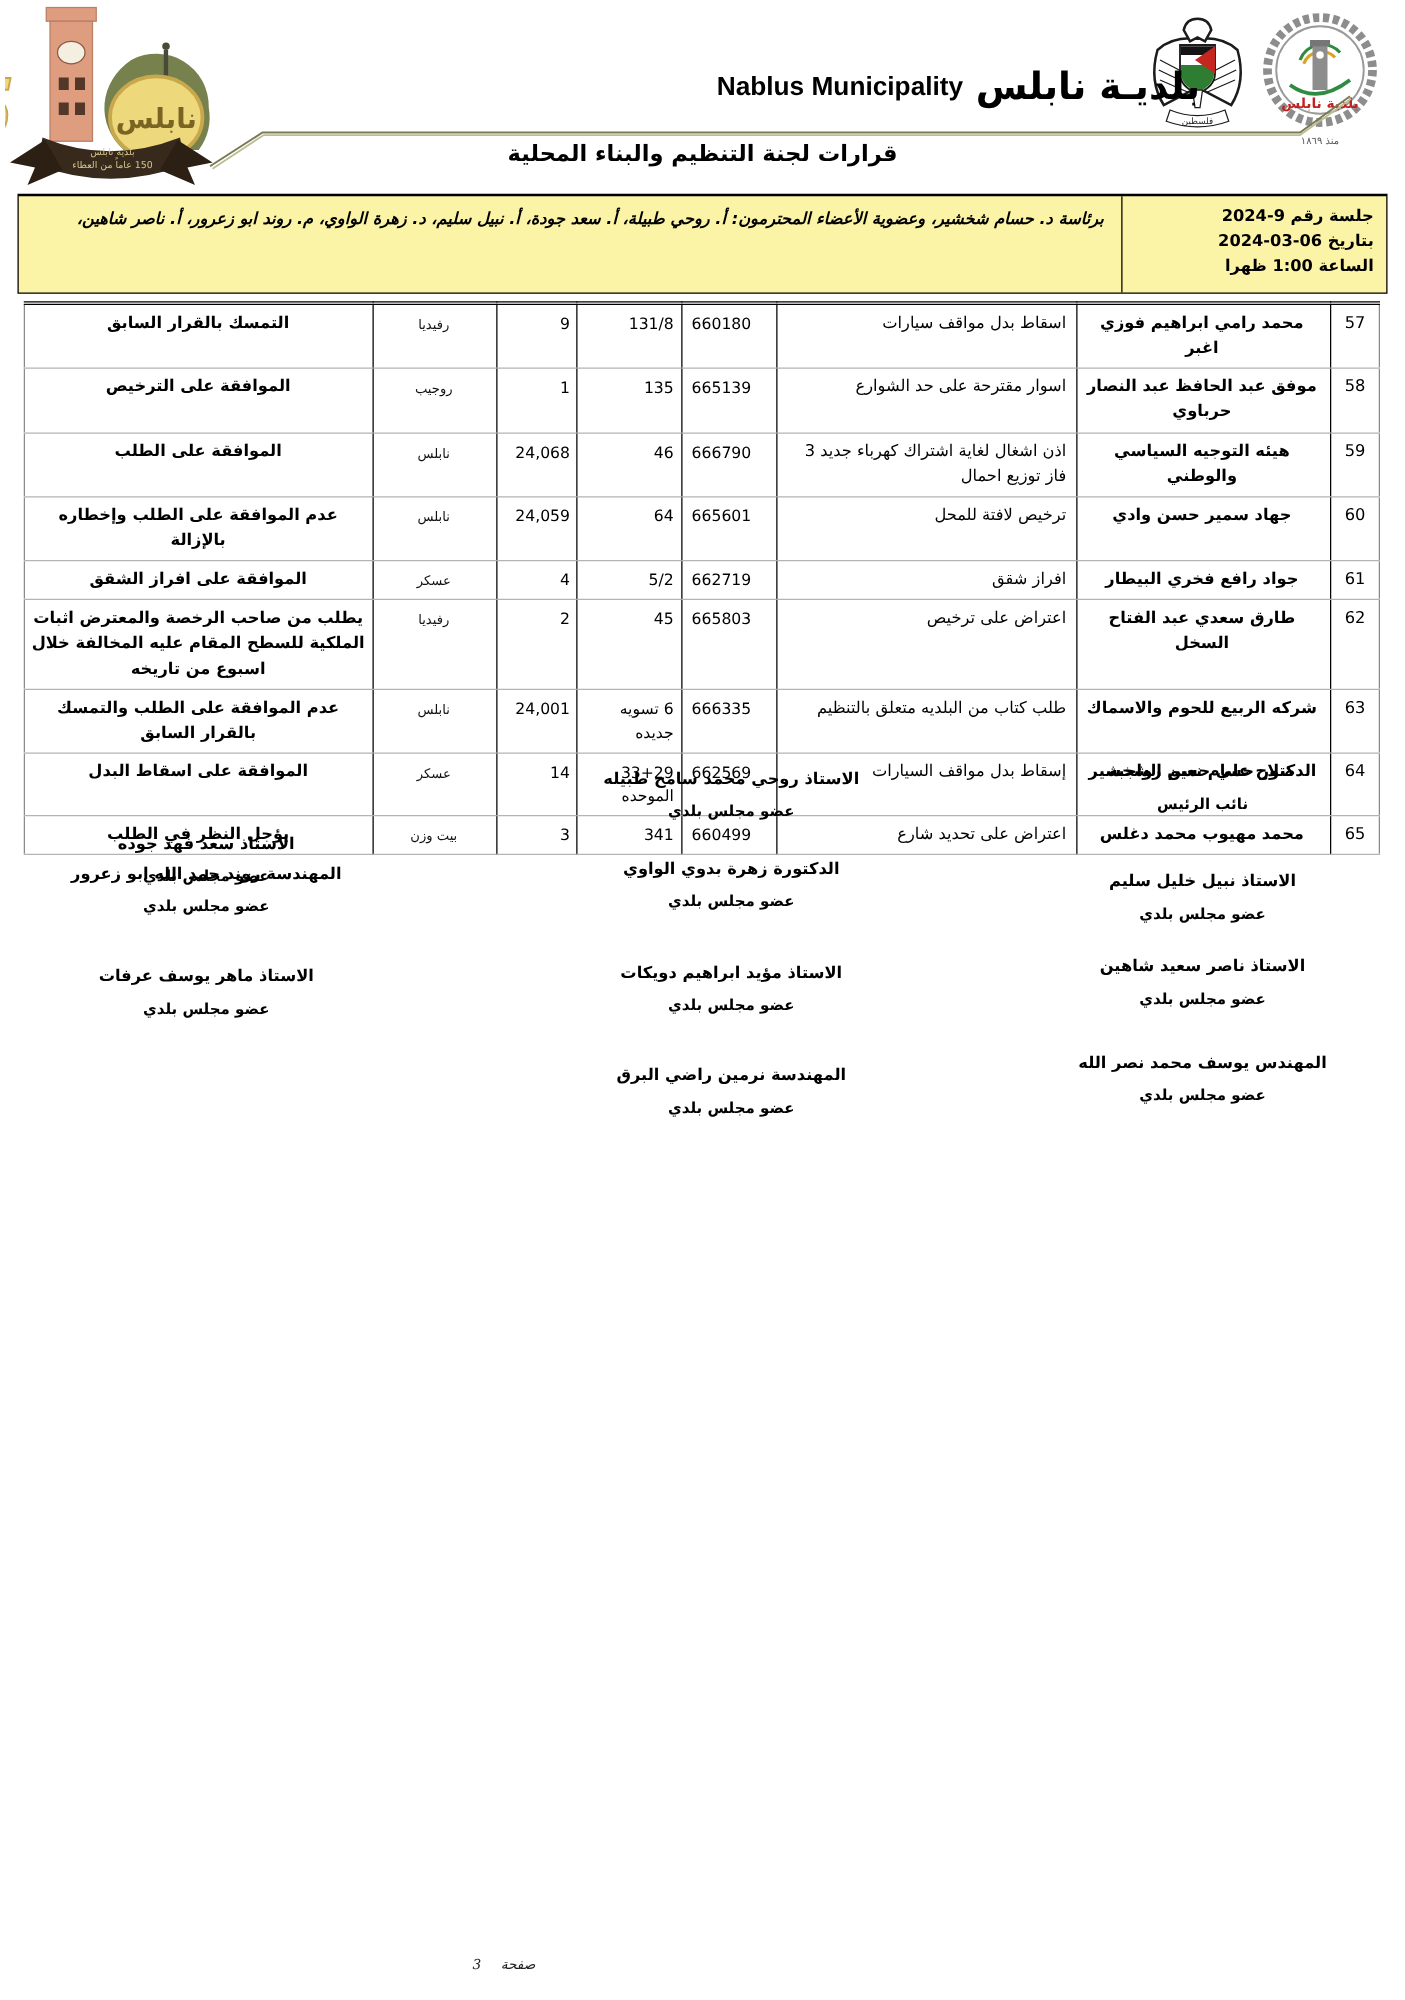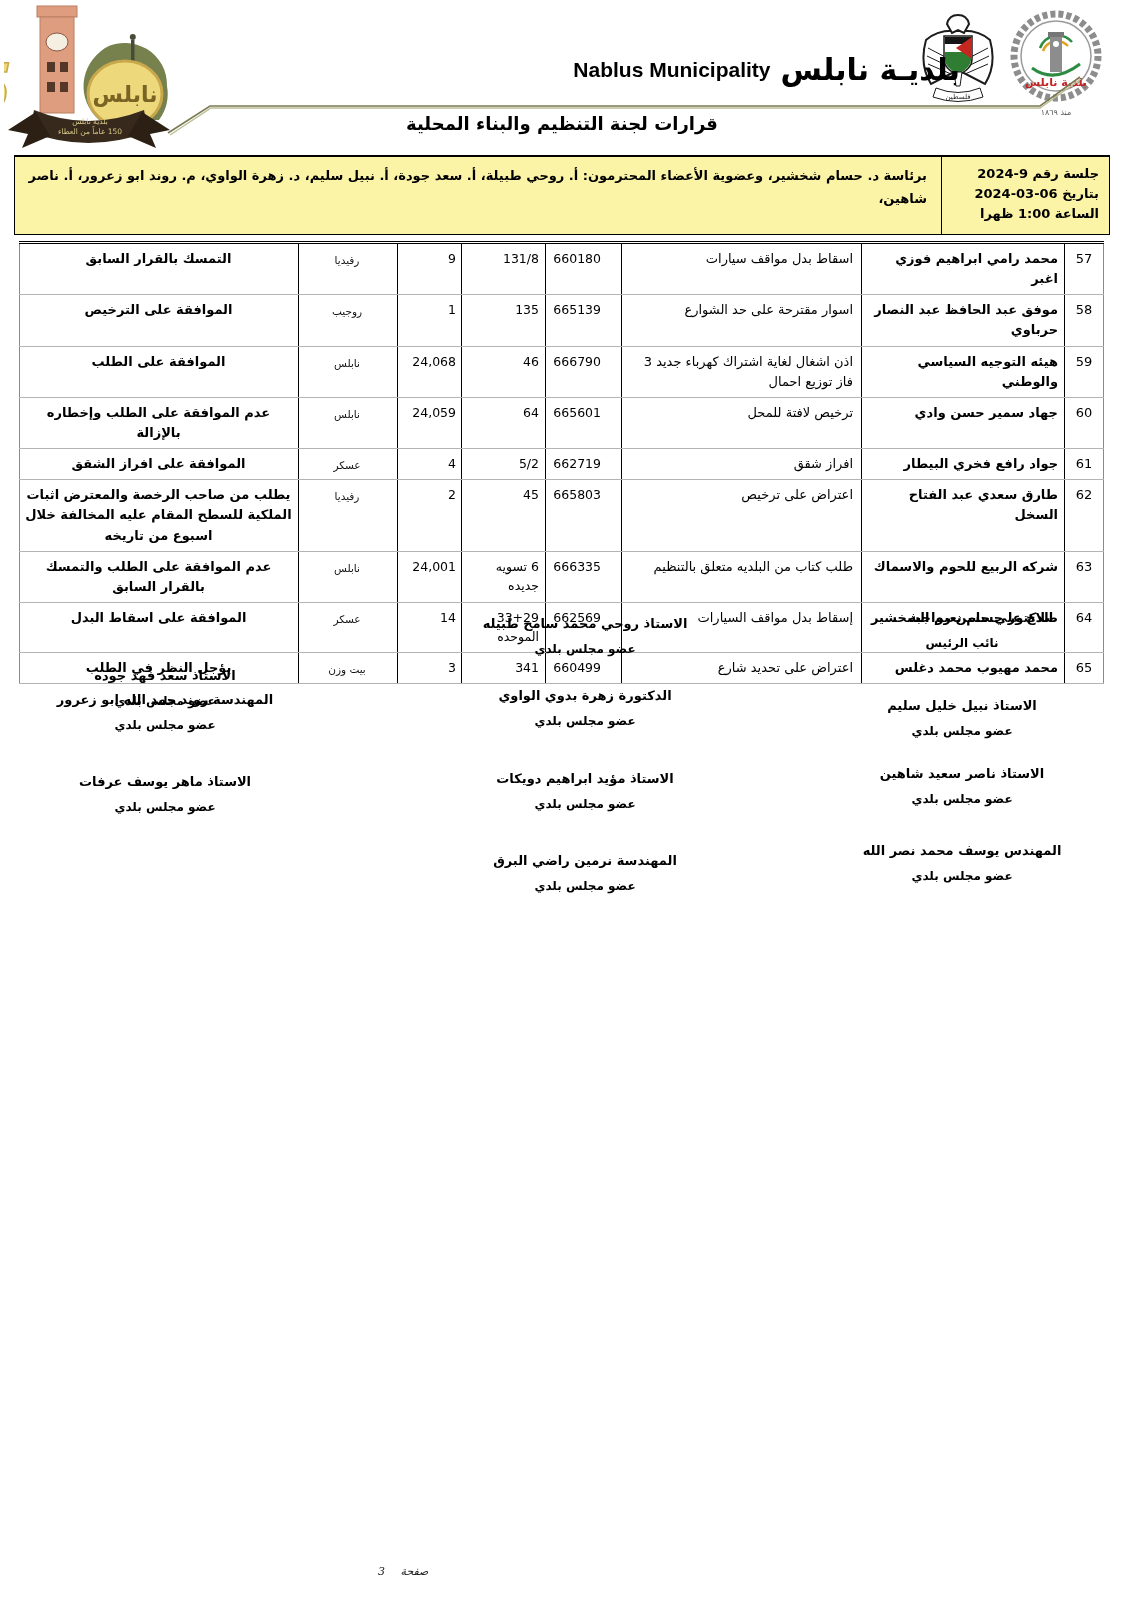--- a/index.html
+++ b/index.html
@@ -28,45 +28,45 @@
     text-align:center;font-size:18px;font-weight:bold;
   }
   
   .infobox{
     position:absolute;top:155px;left:14px;width:1096px;height:80px;
     background:#fbf3a6;
     border:1px solid #000;border-top:2px solid #000;
     display:flex;box-sizing:border-box;
   }
   .info-session{
-    width:168px;border-left:1px solid #000;box-sizing:border-box;
+    width:212px;border-left:1px solid #000;box-sizing:border-box;
     padding:7px 10px 0 4px;font-size:13px;font-weight:bold;line-height:1.55;
   }
   .info-attendees{
-    flex:1;padding:7px 14px 0 10px;font-size:13px;font-weight:bold;line-height:1.8;
+    flex:1;padding:7px 14px 0 10px;font-size:13px;font-weight:bold;line-height:1.8;font-style:italic;
   }
   
   .tablewrap{position:absolute;top:241px;left:20px;width:1084px;}
   table.doc-table{
     width:1084px;table-layout:fixed;border-collapse:collapse;
     border-top:3px double #000;
     border-right:1px solid #8a8a8a;border-left:1px solid #8a8a8a;
     border-bottom:1px solid #9a9a9a;
   }
   .doc-table td{
     border-left:1px solid #000;
     border-bottom:1px solid #b4b4b4;
     padding:5px 5px 5px 3px;
     vertical-align:top;
     font-size:13px;line-height:1.55;
     overflow:hidden;
   }
   .doc-table td:last-child{border-left:none;}
   td.c-num{text-align:center;padding-right:2px;padding-left:2px;}
-  td.c-name{font-weight:bold;text-align:right;padding-right:6px;}
+  td.c-name{font-weight:bold;text-align:center;padding-right:6px;}
   td.c-subject{text-align:right;padding-right:8px;}
   td.c-ref{text-align:right;padding-right:20px;font-size:12.5px;}
   td.c-parcel{text-align:right;padding-right:6px;font-size:12.5px;}
   td.c-block{text-align:right;padding-right:5px;font-size:12.5px;}
   td.c-loc{text-align:center;font-size:10.5px;padding-top:8px;color:#111;}
   td.c-decision{font-weight:bold;text-align:center;padding-right:4px;}
   
   .sig{position:absolute;width:320px;text-align:center;font-weight:bold;}
   .sig .sname{font-size:13px;margin-bottom:11px;}
   .sig .srole{font-size:12px;}

